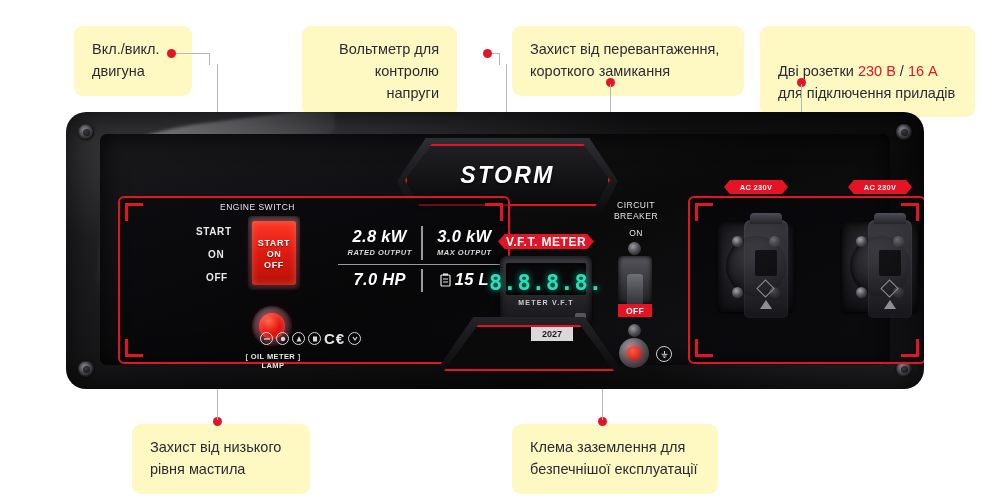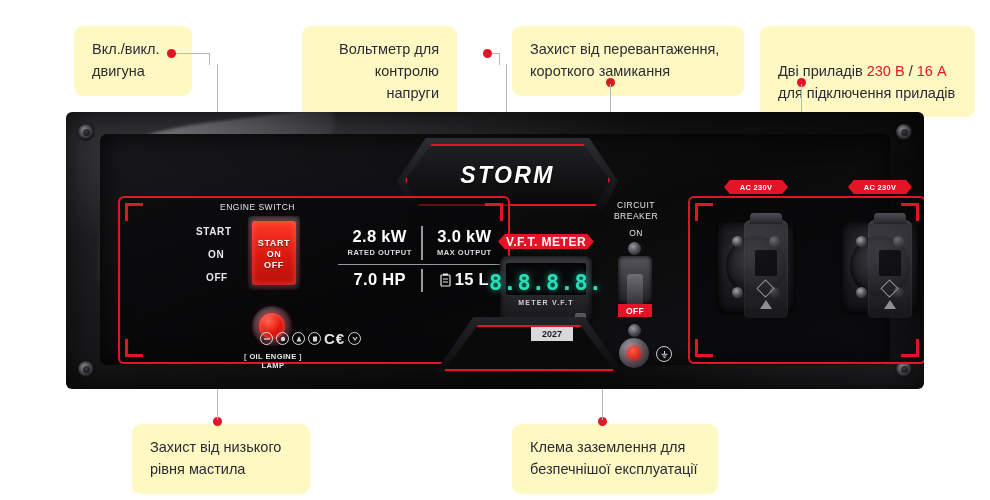--- a/index.html
+++ b/index.html
@@ -30,21 +30,21 @@
   .leader.h { height: 1.3px; }
   .dot {
     position: absolute; width: 9px; height: 9px;
     border-radius: 50%; background: #e31425;
   }
 
   
   #panel {
     position: absolute; left: 66px; top: 112px;
     width: 858px; height: 277px;
-    border-radius: 6px;
+    border-radius: 20px;
     background:
       radial-gradient(ellipse 70% 60% at 26% 14%, rgba(120,120,125,.30), rgba(0,0,0,0) 62%),
       radial-gradient(ellipse 40% 40% at 88% 80%, rgba(90,90,95,.18), rgba(0,0,0,0) 60%),
       linear-gradient(150deg, #2a2a2d 0%, #151517 38%, #0b0b0c 70%, #1c1c1f 100%);
     box-shadow: inset 0 0 36px rgba(0,0,0,.85);
     overflow: hidden;
   }
   
   #panel .gloss1 {
     position: absolute; left: 60px; top: 8px; width: 210px; height: 38px;
@@ -159,21 +159,21 @@
   }
   #oil-lamp-label {
     position: absolute; left: 128px; top: 218px; width: 90px;
     text-align: center; color: #e8e8ea; font-size: 7.5px; font-weight: bold;
     line-height: 1.25; letter-spacing: .4px;
   }
   #oil-lamp-label .brk { color: #cfcfd2; }
 
   
   #specs { position: absolute; left: 238px; top: 88px; width: 168px; }
-  .spec-row { display: flex; }
+  .spec-row { display: flex; font-style: italic; }
   .spec-cell { flex: 1; text-align: center; padding: 5px 0 7px; }
   .spec-cell .big { color: #fff; font-size: 16.5px; font-weight: bold; letter-spacing: .3px; }
   .spec-cell .sub { color: #dcdcde; font-size: 7.5px; font-weight: bold; letter-spacing: .5px; margin-top: 2px; }
   .spec-div-v { width: 1.4px; background: #9a9a9e; margin: 4px 0; }
   .spec-div-h { height: 1.4px; background: #9a9a9e; }
   .fuel-line { display: flex; align-items: center; justify-content: center; gap: 4px; }
 
   
   #certs { position: absolute; left: 160px; bottom: 18px; display: flex; align-items: center; gap: 3px; }
   .cert-circ {
@@ -361,21 +361,21 @@
   <div class="callout" style="left:74px; top:26px; width:118px;">Вкл./викл.
 двигуна</div>
 
   <div class="callout" style="left:302px; top:26px; width:155px;text-align:right;">Вольтметр для
 контролю напруги</div>
 
   <div class="callout" style="left:512px; top:26px; width:232px;">Захист від перевантаження,
 короткого замикання</div>
 
   <div class="callout" style="left:760px; top:26px; width:215px;">
-    <span>Дві приладів </span><span class="hl">230 В</span><span> / </span><span class="hl">16 А</span><br><span>для підключення приладів</span>
+    <span>Дві розетки </span><span class="hl">230 В</span><span> / </span><span class="hl">16 А</span><br><span>для підключення приладів</span>
   </div>
 
   <div class="callout" style="left:132px; top:424px; width:178px;">Захист від низького
 рівня мастила</div>
 
   <div class="callout" style="left:512px; top:424px; width:206px;">Клема заземлення для
 безпечнішої експлуатації</div>
 
   <div class="dot" style="left:167px; top:49px;"></div>
   <div class="leader h" style="left:176px; top:53px; width:34px;"></div>
@@ -441,21 +441,21 @@
           <span>ON</span>
           <span>OFF</span>
         </div>
       </div>
 
       <div id="oil-lamp-ring">
         <div id="oil-lamp"></div>
       </div>
       <div id="oil-lamp-label">
         <span class="brk">[</span>
-        <span>OIL ENGINE</span>
+        <span>OIL METER</span>
         <span class="brk">]</span>
         <br>
         <span>LAMP</span>
       </div>
 
       <div id="specs">
         <div class="spec-row">
           <div class="spec-cell">
             <div class="big">2.8 kW</div>
             <div class="sub">RATED OUTPUT</div>

